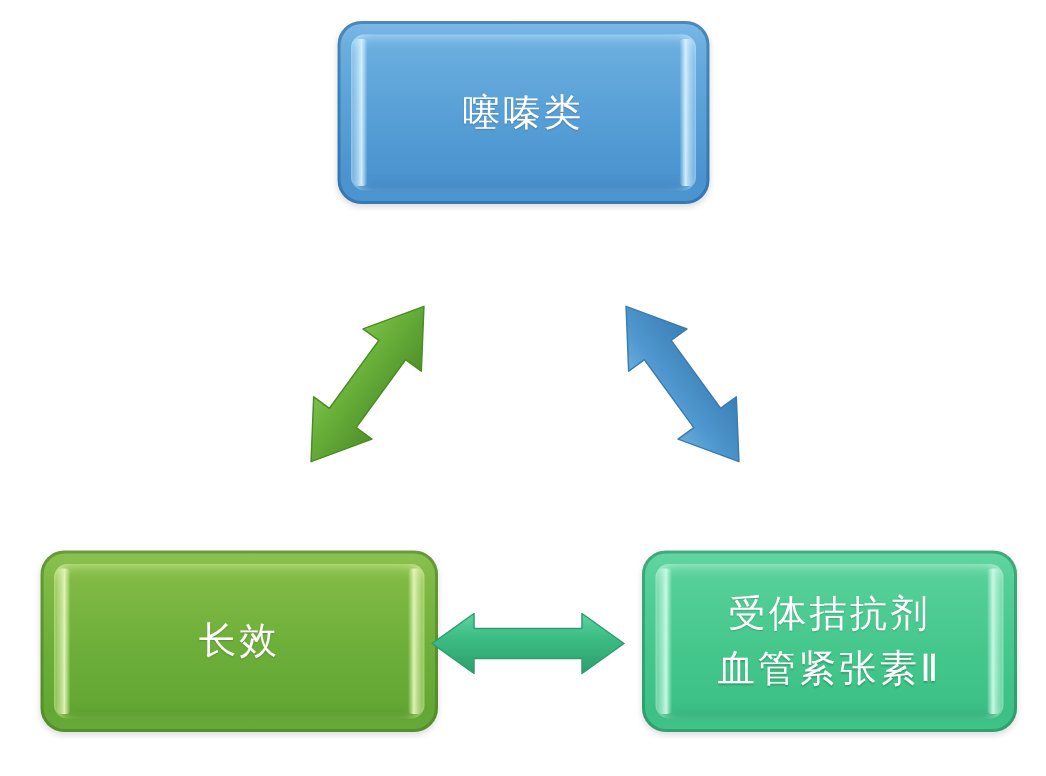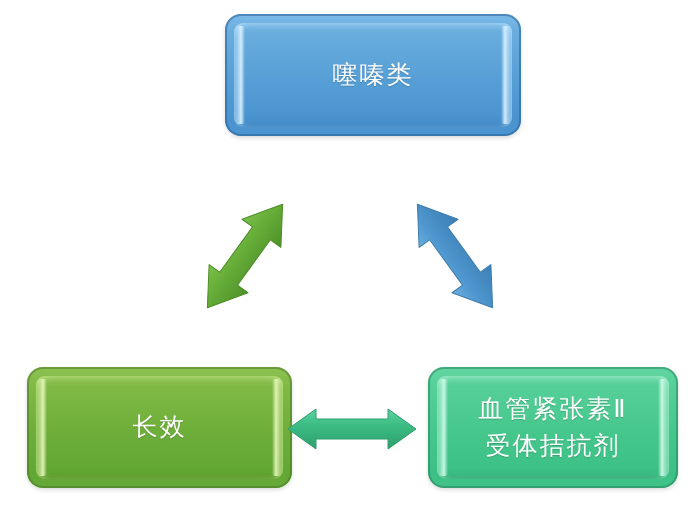--- a/index.html
+++ b/index.html
@@ -47,21 +47,21 @@
   }
   .node .label-wrap {
     position: relative;
     z-index: 3;
   }
   .node .line { display: block; white-space: nowrap; }
 
   
   #node-thiazide {
     left: 225px; top: 14px;
-    width: 296px; height: 122px;
+    width: 248px; height: 122px;
     background:
       linear-gradient(180deg, #7cb9e8 0%, #6aaede 14%, #579fd6 52%, #4a93cf 86%, #4b95d1 100%);
     box-shadow:
       inset 0 0 0 2px rgba(39,98,150,0.55),
       0 2px 4px rgba(0,0,0,0.14);
   }
   #node-thiazide .inner {
     background: linear-gradient(180deg, rgba(255,255,255,0.00) 0%, rgba(255,255,255,0.00) 100%);
     box-shadow:
       -7px 0 9px -6px rgba(196,232,255,0.95) inset,
@@ -152,22 +152,22 @@
     <div class="label-wrap">
       <span class="line">长效</span>
     </div>
   </div>
 
   <div class="node" id="node-arb">
     <div class="inner"></div>
     <div class="bevel-l"></div>
     <div class="bevel-r"></div>
     <div class="label-wrap">
+      <span class="line">受体拮抗剂</span>
       <span class="line">血管紧张素Ⅱ</span>
-      <span class="line">受体拮抗剂</span>
     </div>
   </div>
 
   <div class="arrow" id="arrow-left-diagonal">
     <svg width="110" height="140" viewBox="0 0 110 140" xmlns="http://www.w3.org/2000/svg">
       <defs>
         <linearGradient id="gradGreenArrow" x1="0" y1="0" x2="1" y2="0">
           <stop offset="0%" stop-color="#7cc04a"></stop>
           <stop offset="35%" stop-color="#68b03a"></stop>
           <stop offset="100%" stop-color="#4f9129"></stop>

